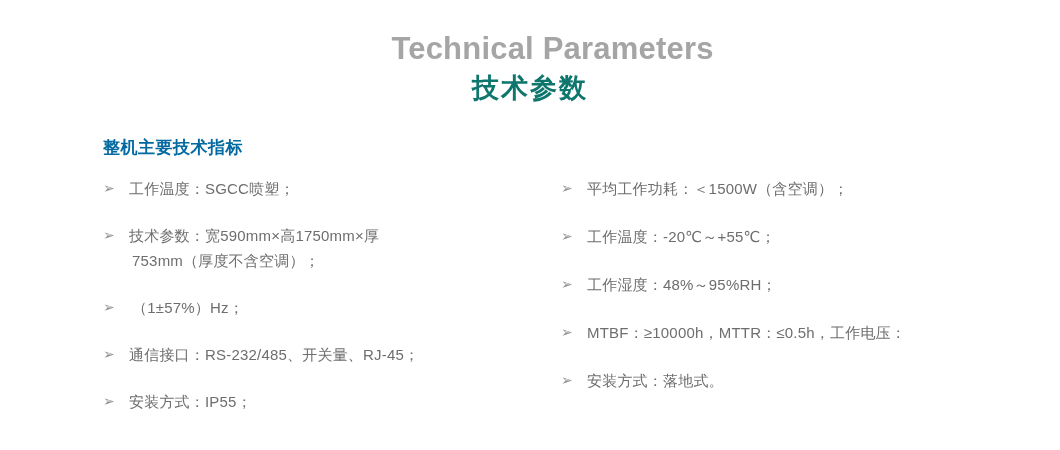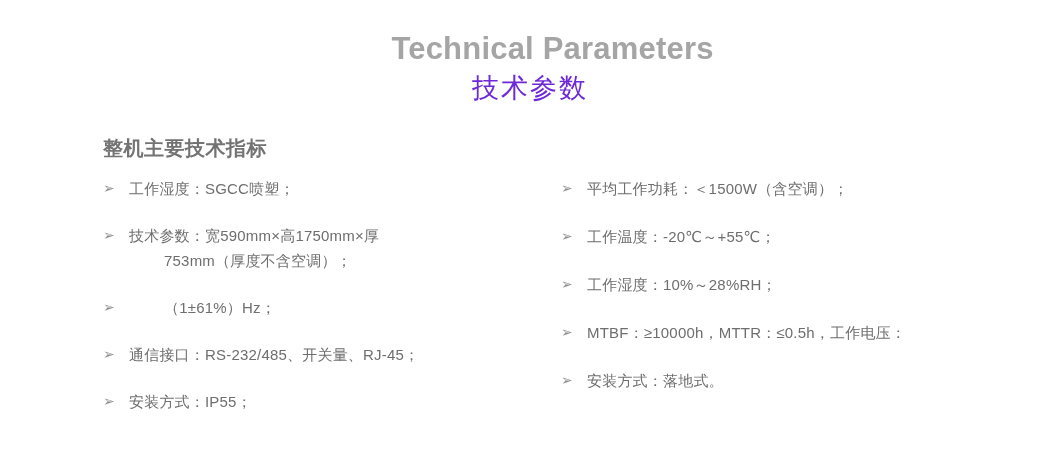--- a/index.html
+++ b/index.html
@@ -35,35 +35,35 @@
     font-size: 31px;
     font-weight: bold;
     color: #a5a5a5;
     letter-spacing: 0.2px;
     line-height: 38px;
     margin: 0;
     padding-left: 45px;
   }
   .title-cn {
     font-size: 27px;
-    font-weight: normal;
-    color: #6d28d9;
+    font-weight: bold;
+    color: #0f766e;
     letter-spacing: 2px;
     line-height: 36px;
     margin: 2px 0 0 0;
   }
 
   
   .section-heading {
     position: absolute;
     top: 136px;
     left: 103px;
-    font-size: 20px;
+    font-size: 17px;
     font-weight: bold;
-    color: #737373;
+    color: #0369a1;
     letter-spacing: 0.5px;
     line-height: 24px;
   }
 
   
   .columns {
     position: absolute;
     top: 176px;
     left: 0;
     width: 1060px;
@@ -97,48 +97,47 @@
     font-size: 14px;
     line-height: 25px;
     display: inline-block;
   }
   .bullet-text {
     display: block;
   }
   .bullet-text .ln2 {
     display: block;
     padding-left: 3px;
-    margin-left: 32px;
   }
 </style>
 </head>
 <body>
 
 <div class="page">
 
   <div class="header">
     <div class="title-en">Technical Parameters</div>
     <div class="title-cn">技术参数</div>
   </div>
 
   <div class="section-heading">整机主要技术指标</div>
 
   <div class="columns">
     <div class="col col-left">
         <div class="bullet">
           <span class="arrow-icon">➢</span>
-          <span class="bullet-text"><span>工作湿度：SGCC喷塑；</span></span>
+          <span class="bullet-text"><span>工作温度：SGCC喷塑；</span></span>
         </div>
         <div class="bullet">
           <span class="arrow-icon">➢</span>
           <span class="bullet-text"><span>技术参数：宽590mm×高1750mm×厚</span><span class="ln2">753mm（厚度不含空调）；</span></span>
         </div>
         <div class="bullet">
           <span class="arrow-icon">➢</span>
-          <span class="bullet-text"><span class="ln2">（1±61%）Hz；</span></span>
+          <span class="bullet-text"><span class="ln2">（1±57%）Hz；</span></span>
         </div>
         <div class="bullet">
           <span class="arrow-icon">➢</span>
           <span class="bullet-text"><span>通信接口：RS-232/485、开关量、RJ-45；</span></span>
         </div>
         <div class="bullet">
           <span class="arrow-icon">➢</span>
           <span class="bullet-text"><span>安装方式：IP55；</span></span>
         </div>
       </div>
@@ -146,21 +145,21 @@
         <div class="bullet">
           <span class="arrow-icon">➢</span>
           <span class="bullet-text"><span>平均工作功耗：＜1500W（含空调）；</span></span>
         </div>
         <div class="bullet">
           <span class="arrow-icon">➢</span>
           <span class="bullet-text"><span>工作温度：-20℃～+55℃；</span></span>
         </div>
         <div class="bullet">
           <span class="arrow-icon">➢</span>
-          <span class="bullet-text"><span>工作湿度：10%～28%RH；</span></span>
+          <span class="bullet-text"><span>工作湿度：48%～95%RH；</span></span>
         </div>
         <div class="bullet">
           <span class="arrow-icon">➢</span>
           <span class="bullet-text"><span>MTBF：≥10000h，MTTR：≤0.5h，工作电压：</span></span>
         </div>
         <div class="bullet">
           <span class="arrow-icon">➢</span>
           <span class="bullet-text"><span>安装方式：落地式。</span></span>
         </div>
       </div>

